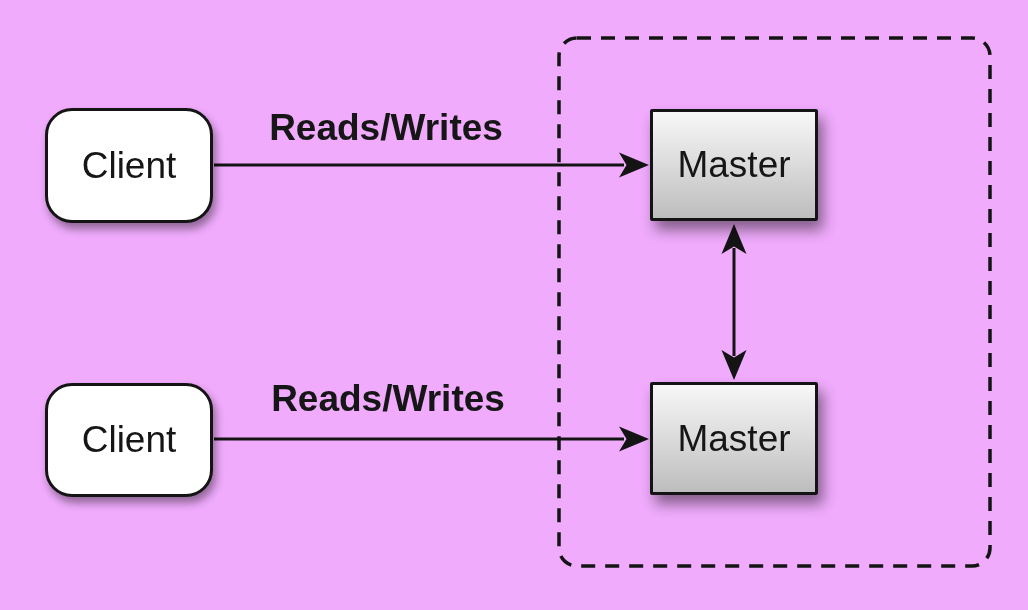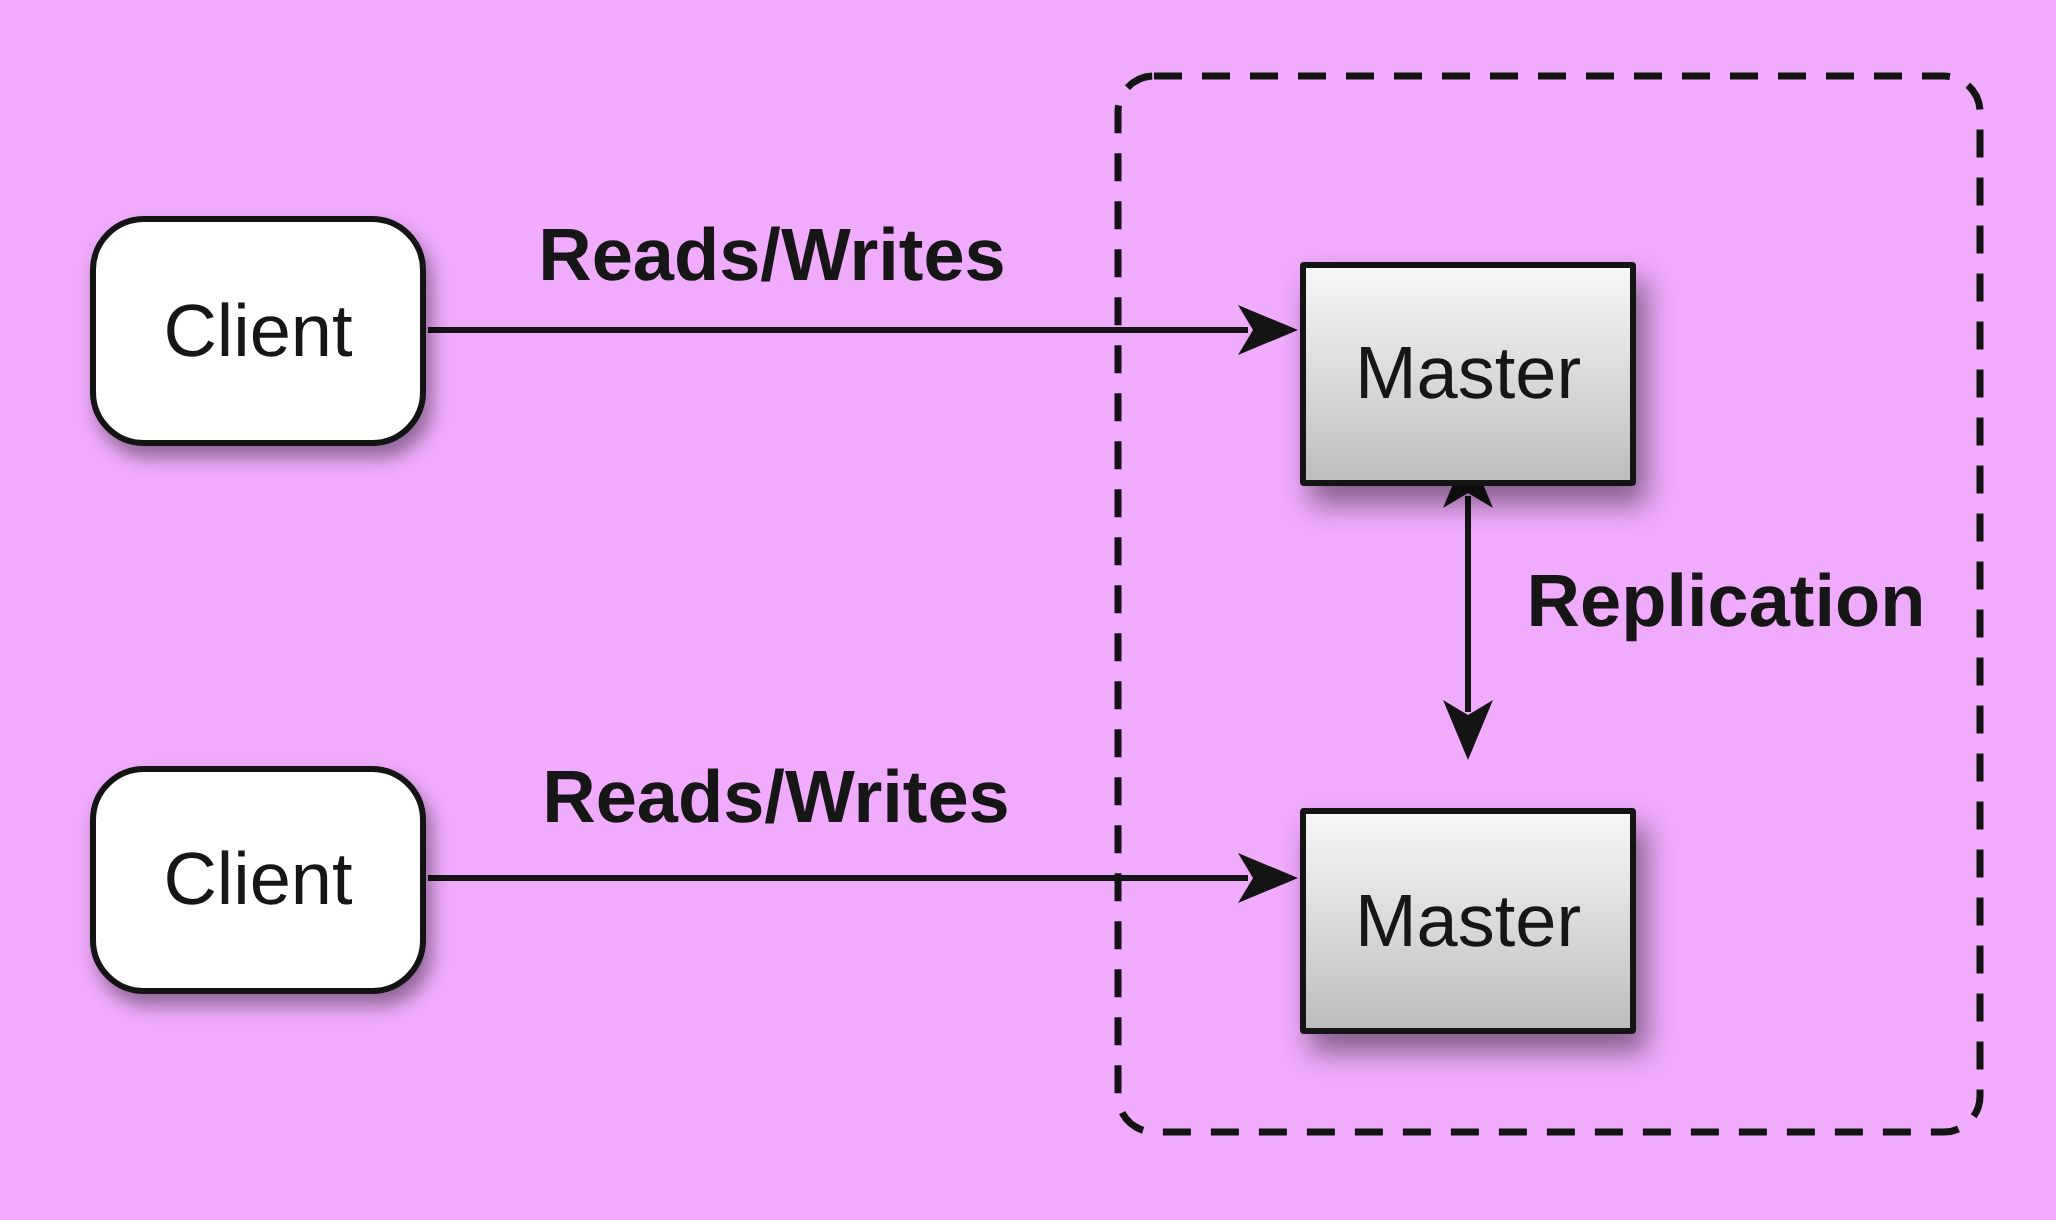--- a/index.html
+++ b/index.html
@@ -33,21 +33,20 @@
   }
   .client {
     border-radius: 27px;
     background: #ffffff;
     box-shadow: 3px 6px 9px rgba(0,0,0,0.40);
   }
   .master {
     border-radius: 2px;
     background: linear-gradient(180deg, #f7f7f7 0%, #dcdcdc 48%, #bdbdbd 100%);
     box-shadow: 5px 9px 14px rgba(0,0,0,0.45);
-    margin-top: 22px;
   }
   .client-top    { left: 45px;  top: 108px; width: 168px; height: 115px; }
   .client-bottom { left: 45px;  top: 383px; width: 168px; height: 114px; }
   .master-top    { left: 650px; top: 109px; width: 168px; height: 112px; }
   .master-bottom { left: 650px; top: 382px; width: 168px; height: 113px; }
   .edge-label {
     position: absolute;
     font-size: 37px;
     color: #161616;
     transform: translate(-50%, -50%);
@@ -97,15 +96,14 @@
   </div>
 
   <div class="node master master-bottom">
     <span>Master</span>
   </div>
 
   <div class="edge-label label-rw-top">Reads/Writes</div>
 
   <div class="edge-label label-rw-bottom">Reads/Writes</div>
 
-  <div class="edge-label label-replication">Replication</div>
 
 </div>
 
 </body></html>

